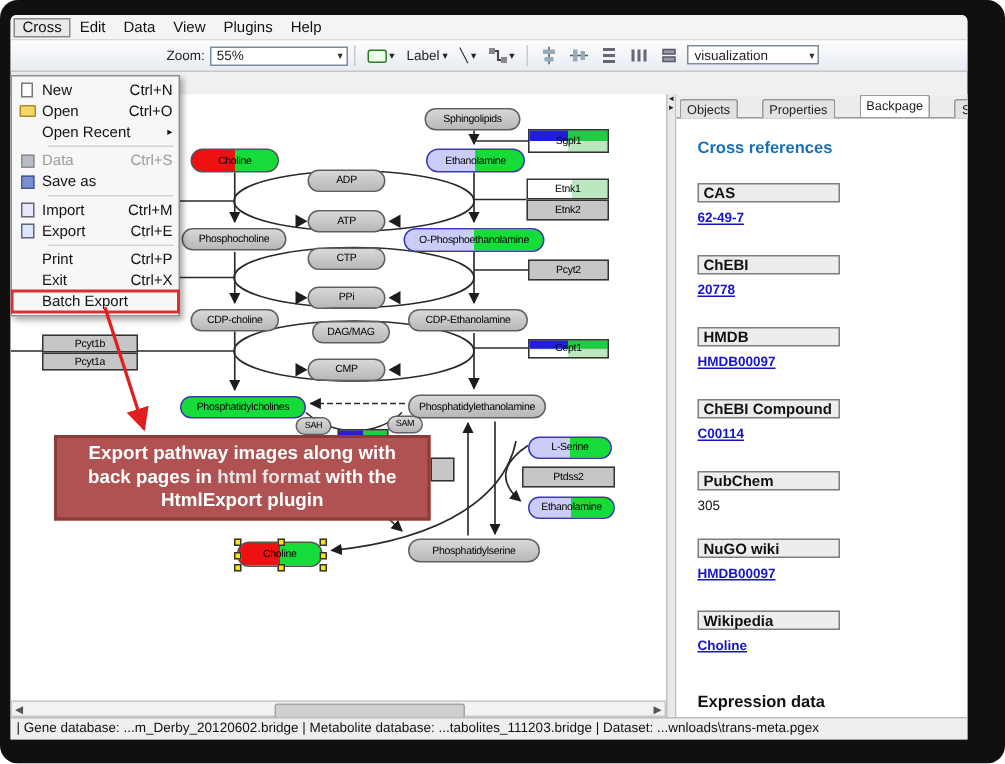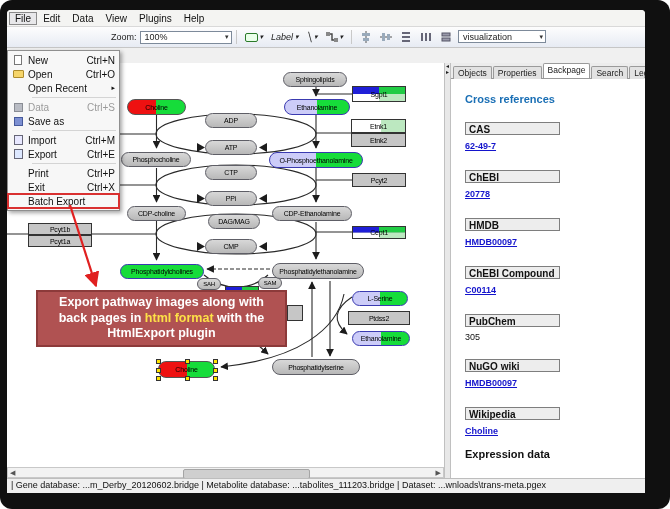--- a/index.html
+++ b/index.html
@@ -21,45 +21,45 @@
 
   
   #toolbar{position:relative;height:20px;background:linear-gradient(#fdfdfd,#e7ebf3);border-bottom:1px solid #c6c6c6;
     display:flex;align-items:center;font-size:9px;color:#222;}
   #zoom-label{margin-left:104px;}
   .combo{display:flex;align-items:center;justify-content:space-between;background:#fff;border:1px solid #7d8a9a;
     height:13px;font-size:9px;padding:0 2px 0 4px;box-sizing:border-box;}
   #zoom-combo{width:92px;margin-left:3px;}
   .combo .caret{font-size:7px;color:#333;}
   .tsep{width:1px;height:14px;background:#c9c9c9;margin:0 4px;}
-  .tbtn{display:flex;align-items:center;gap:2px;height:16px;padding:0 3px;border:1px solid transparent;border-radius:2px;font-style:italic;}
+  .tbtn{display:flex;align-items:center;gap:2px;height:16px;padding:0 3px;border:1px solid transparent;border-radius:2px;}
   .mini-node{width:11px;height:7px;border:1px solid #2a7a2a;background:#eaffea;border-radius:2px;}
   .caret{font-size:7px;color:#222;}
   .align-svg{display:block;}
   #vis-combo{position:absolute;left:451px;top:3px;width:88px;}
 
   
   #canvas{position:absolute;left:0;top:53px;width:437px;height:404px;background:#ffffff;overflow:hidden;}
   #edges{position:absolute;left:0;top:0;}
   #splitter{position:absolute;left:437px;top:53px;width:7px;height:415px;background:#e8e8e8;border-left:1px solid #c0c0c0;border-right:1px solid #c0c0c0;box-sizing:border-box;}
   .split-arrow{font-size:6px;line-height:6px;color:#222;text-align:center;display:block;}
 
   #sidebar{position:absolute;left:444px;top:53px;width:194px;height:415px;background:#ffffff;}
-  #tabs{display:flex;height:15px;background:#ececec;border-bottom:1px solid #9a9a9a;align-items:flex-end;padding-left:2px;}
+  #tabs{display:flex;height:15px;background:#ececec;border-bottom:1px solid #9a9a9a;align-items:flex-end;padding-left:2px;gap:15px;}
   .tab{font-size:8.5px;border:1px solid #9a9a9a;border-bottom:none;background:#e2e2e2;padding:1px 4px;margin-right:1px;
     border-radius:2px 2px 0 0;color:#222;position:relative;top:1px;}
   .tab.active{background:#ffffff;top:0;padding-bottom:3px;}
   #bp-content{padding:0 8px 0 14px;}
   #bp-heading{color:#1a6fb5;font-weight:bold;font-size:11px;margin-top:14px;}
   .bp-section{margin-top:17px;}
   .bp-header{width:95px;height:13px;line-height:13px;border:1px solid #7e7e7e;background:#ededed;
     font-size:10px;font-weight:bold;padding-left:3px;box-sizing:border-box;color:#111;}
   .bp-link{display:inline-block;margin-top:5px;font-size:9px;font-weight:bold;color:#1414cc;text-decoration:underline;}
   .bp-value{margin-top:5px;font-size:9px;color:#111;}
-  #bp-expression{font-weight:bold;font-size:11px;color:#111;margin-top:10px;}
+  #bp-expression{font-weight:bold;font-size:11px;color:#111;margin-top:24px;}
 
   
   #hscroll{position:absolute;left:0;top:457px;width:437px;height:11px;background:#f2f2f2;border:1px solid #c8c8c8;box-sizing:border-box;display:flex;align-items:center;justify-content:space-between;}
   .scroll-arrow{font-size:7px;color:#555;padding:0 2px;}
   #hthumb{position:absolute;left:175px;top:1px;width:125px;height:8px;background:#cfcfcf;border:1px solid #a5a5a5;border-radius:2px;}
   #statusbar{position:absolute;left:0;top:468px;width:638px;height:15px;background:#efefef;border-top:1px solid #bdbdbd;
     font-size:9px;color:#111;padding:1px 4px;box-sizing:border-box;white-space:nowrap;overflow:hidden;}
 
   
   #file-menu{position:absolute;left:0;top:40px;width:111px;background:#f7f7f7;border:1px solid #8f8f8f;
@@ -92,45 +92,45 @@
   .node.gene-pg{background:linear-gradient(to right,#ffffff 55%,#bce8c0 55%);border-color:#333;}
   .node.gene2{border-color:#333;
     background-image:linear-gradient(to right,#1f1fd8 50%,#20cc44 50%),linear-gradient(to right,#ffffff 50%,#bce8c0 50%);
     background-size:100% 50%,100% 50%;background-position:top,bottom;background-repeat:no-repeat;}
   .handle{position:absolute;width:5px;height:5px;background:#ffe400;border:1px solid #333;box-sizing:border-box;z-index:8;}
 
   
   #callout{position:absolute;left:29px;top:227px;width:251px;height:57px;background:#b05252;border:2px solid #8c3a3a;
     box-sizing:border-box;z-index:20;display:flex;align-items:center;justify-content:center;text-align:center;
     font-weight:bold;font-size:12.5px;line-height:1.25;color:#fff;padding:2px 6px;}
-  #callout .hl-green{color:#fde047;}
+  #callout .hl-green{color:#e5e5e5;}
 
   
   #overlay{position:absolute;left:0;top:0;z-index:60;pointer-events:none;}
 </style>
 </head>
 <body>
 
 <div id="stage">
   <div id="window">
 
 
     <div id="menubar">
-        <div class="mb-item open">File</div>
+        <div class="mb-item open">Cross</div>
         <div class="mb-item">Edit</div>
         <div class="mb-item">Data</div>
         <div class="mb-item">View</div>
         <div class="mb-item">Plugins</div>
         <div class="mb-item">Help</div>
       </div>
 
     <div id="toolbar">
       <span id="zoom-label">Zoom:</span>
       <div class="combo" id="zoom-combo">
-        <span>100%</span>
+        <span>55%</span>
         <span class="caret">▾</span>
       </div>
       <span class="tsep"></span>
       <div class="tbtn">
         <span class="mini-node"></span>
         <span class="caret">▾</span>
       </div>
       <div class="tbtn">
         <span>Label</span>
         <span class="caret">▾</span>

